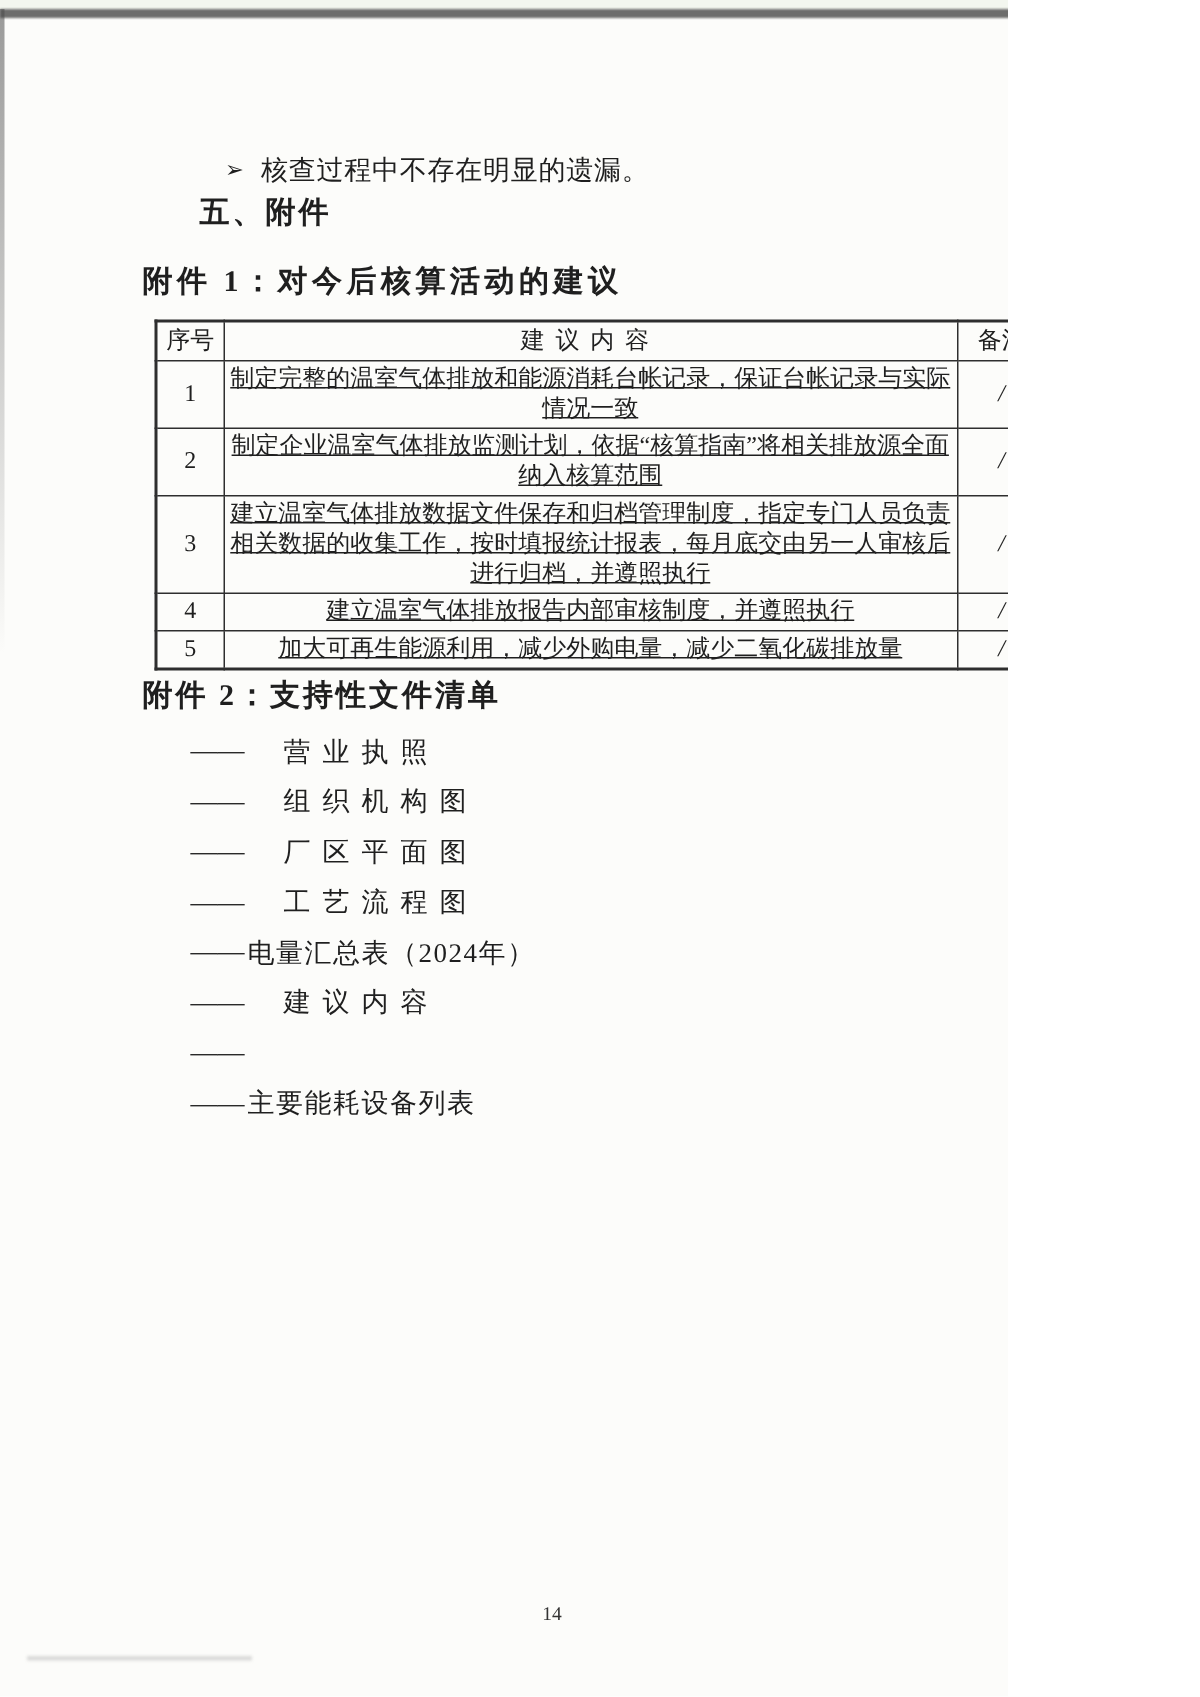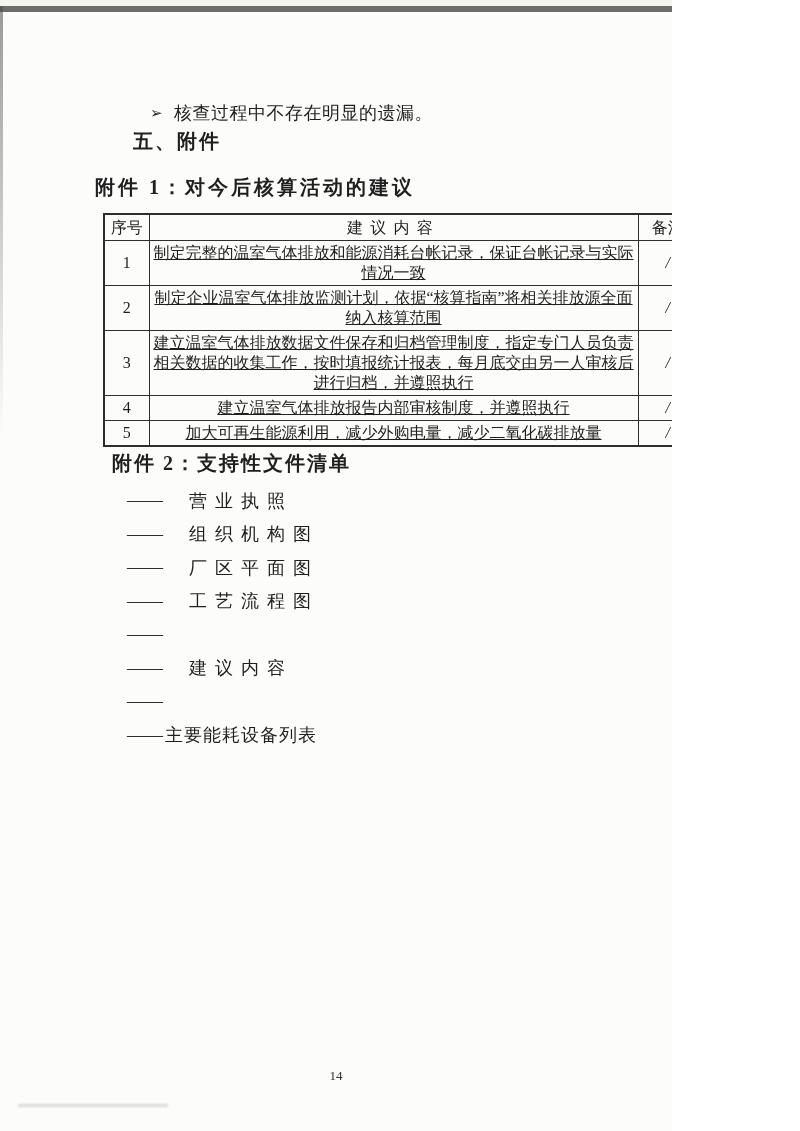--- a/index.html
+++ b/index.html
@@ -15,21 +15,21 @@
   .scan-left-line{position:absolute;left:0;top:6px;width:2.5px;height:430px;
     background:linear-gradient(#4a4a4a,rgba(90,90,90,0));opacity:.55;}
   .scan-smudge{position:absolute;left:18px;top:1104px;width:150px;height:3px;background:#b9b9b9;opacity:.5;filter:blur(1px);}
 
   
   .bullet-line{position:absolute;left:150px;top:101px;font-size:18px;letter-spacing:.5px;white-space:nowrap;}
   .bullet-line .marker{display:inline-block;margin-right:11px;font-size:15px;transform:translateY(-1px);}
   .section-title{position:absolute;left:133px;top:128px;font-size:20px;font-weight:bold;letter-spacing:2px;white-space:nowrap;}
   .att-heading{position:absolute;font-size:20px;font-weight:bold;letter-spacing:3px;white-space:nowrap;}
   #att1-heading{left:95px;top:174px;}
-  #att2-heading{left:112px;top:450px;letter-spacing:2px;}
+  #att2-heading{left:95px;top:450px;letter-spacing:2px;}
 
   
   table.suggestions{
     position:absolute;left:103px;top:213px;width:594px;
     border-collapse:collapse;table-layout:fixed;
     font-size:16px;line-height:20px;
   }
   table.suggestions,table.suggestions th,table.suggestions td{border:1.5px solid #2e2e2e;}
   table.suggestions{border-width:2px;}
   table.suggestions th{font-weight:normal;padding:2px 2px;height:21px;}
@@ -44,21 +44,21 @@
   .doc-item{height:33.5px;display:flex;align-items:center;white-space:nowrap;}
   .doc-item .dash{letter-spacing:0;margin-right:2px;}
   .doc-item.spaced .label{letter-spacing:8px;margin-left:24px;}
   .doc-item.tight .label{letter-spacing:1px;}
 
   
   .stamp{position:absolute;left:688px;top:550px;width:112px;height:224px;}
   .stamp svg{display:block;}
 
   
-  .page-number{position:absolute;left:0;top:1068px;width:100%;text-align:center;font-size:13px;color:#333;}
+  .page-number{position:absolute;left:0;top:1068px;width:100%;text-align:center;font-size:13px;color:#333;padding-left:32px;}
 </style>
 </head>
 <body>
 
 <div id="page">
 
   <div class="scan-top-tint"></div>
   <div class="scan-top-band"></div>
   <div class="scan-left-line"></div>
   <div class="scan-smudge"></div>
@@ -125,20 +125,21 @@
     <div class="doc-item spaced">
         <span class="dash">——</span>
         <span class="label">厂区平面图</span>
       </div>
     <div class="doc-item spaced">
         <span class="dash">——</span>
         <span class="label">工艺流程图</span>
       </div>
     <div class="doc-item tight">
         <span class="dash">——</span>
+        <span class="label">电量汇总表（2024年）</span>
       </div>
     <div class="doc-item spaced">
         <span class="dash">——</span>
         <span class="label">建议内容</span>
       </div>
     <div class="doc-item tight">
         <span class="dash">——</span>
       </div>
     <div class="doc-item tight">
         <span class="dash">——</span>

